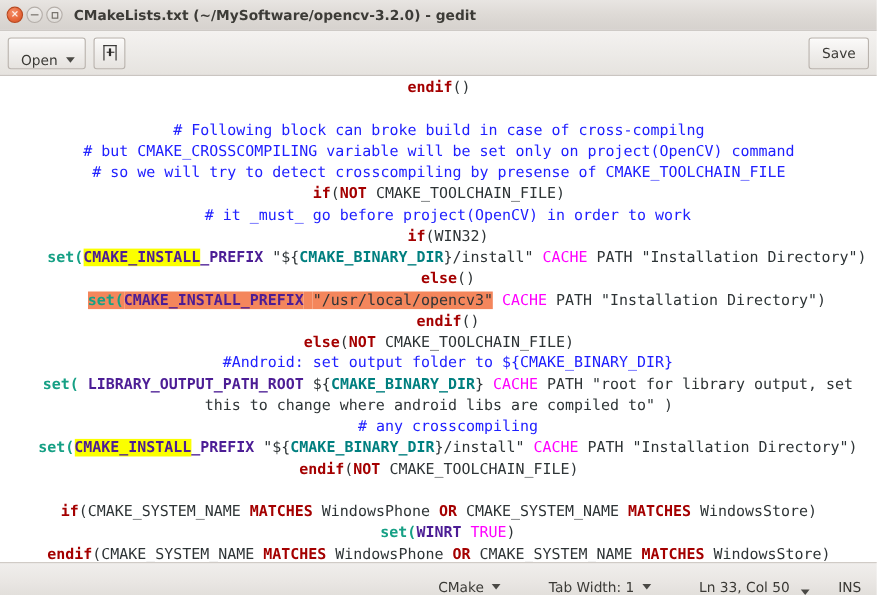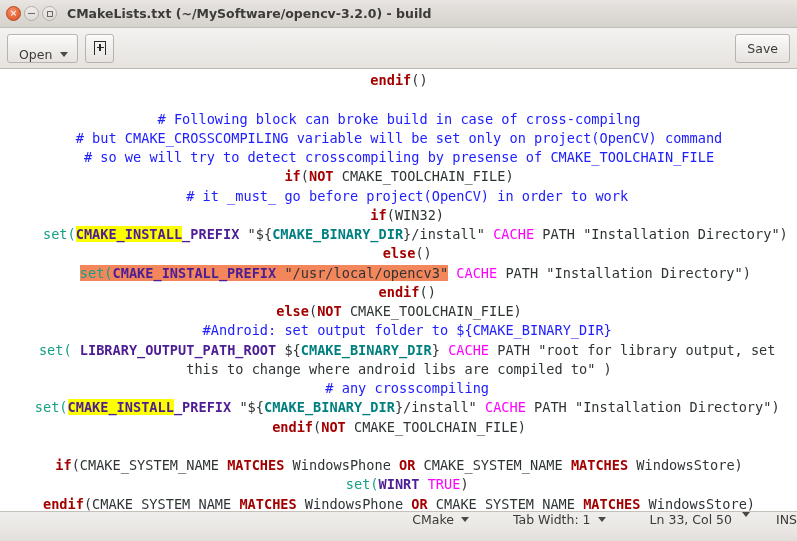--- a/index.html
+++ b/index.html
@@ -141,39 +141,40 @@
     white-space: pre-wrap;
     word-break: break-word;
     color: #2e3436;
     padding: 0 2px;
     text-align: center;
   }
   .ln { min-height: 19.25px; }
 
   
   .kw   { color: #a40000; font-weight: bold; }  
-  .cmd  { color: #16a085; }                      
+  .cmd  { color: #16a085; font-weight: bold; }                      
   .cmt  { color: #2020ff; }                      
   .var  { color: #007f7f; font-weight: bold; }   
   .grn  { color: #4c1d95; font-weight: bold; }   
   .mag  { color: #ff00ff; }                      
   .pln  { color: #2e3436; }
   .hl-yellow { background: #fbff00; }
   .hl-orange { background: #f4865c; }
 
   
   .statusbar {
     height: 30px;
     flex: 0 0 30px;
     background: linear-gradient(to bottom, #f0eeec 0%, #e9e6e3 60%, #e2dfdb 100%);
     border-top: 1px solid #c6c0ba;
     display: flex;
-    align-items: flex-start;
+    align-items: flex-end;
     justify-content: flex-end;
     box-sizing: border-box;
+    padding-right: 14px;
     font-family: "DejaVu Sans", sans-serif;
     font-size: 12.5px;
     color: #3b3a36;
   }
   .sb-item {
     display: flex;
     align-items: center;
     gap: 7px;
     cursor: default;
   }
@@ -191,21 +192,21 @@
       <div class="wbtn close">
           <span>×</span>
         </div>
       <div class="wbtn min">
           <span class="dash"></span>
         </div>
       <div class="wbtn max">
           <span class="sq"></span>
         </div>
     </div>
-    <div class="wtitle">CMakeLists.txt (~/MySoftware/opencv-3.2.0) - build</div>
+    <div class="wtitle">CMakeLists.txt (~/MySoftware/opencv-3.2.0) - gedit</div>
   </div>
 
   <div class="toolbar">
     <div class="tbtn open">
       <span>Open</span>
       <span class="caret"></span>
     </div>
     <div class="tbtn newdoc">
       <span class="newdoc-ico">
         <span class="frame"></span>

